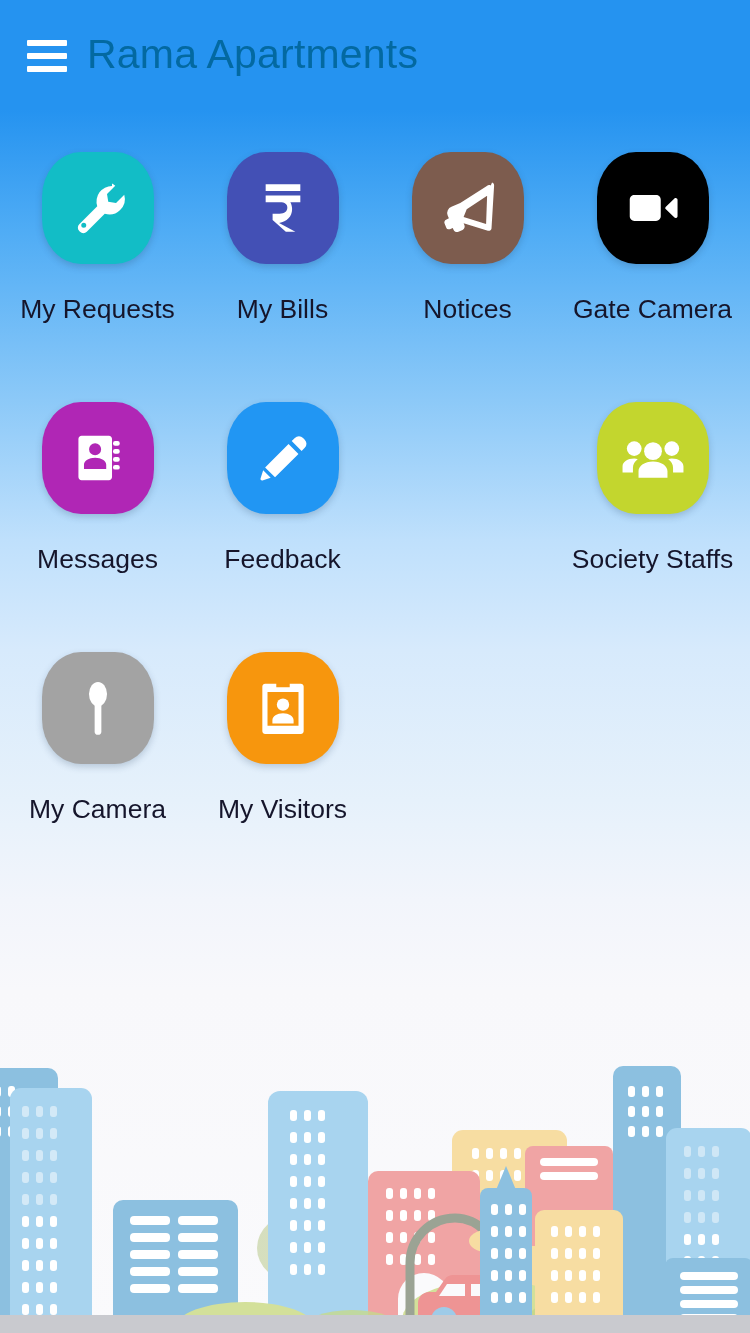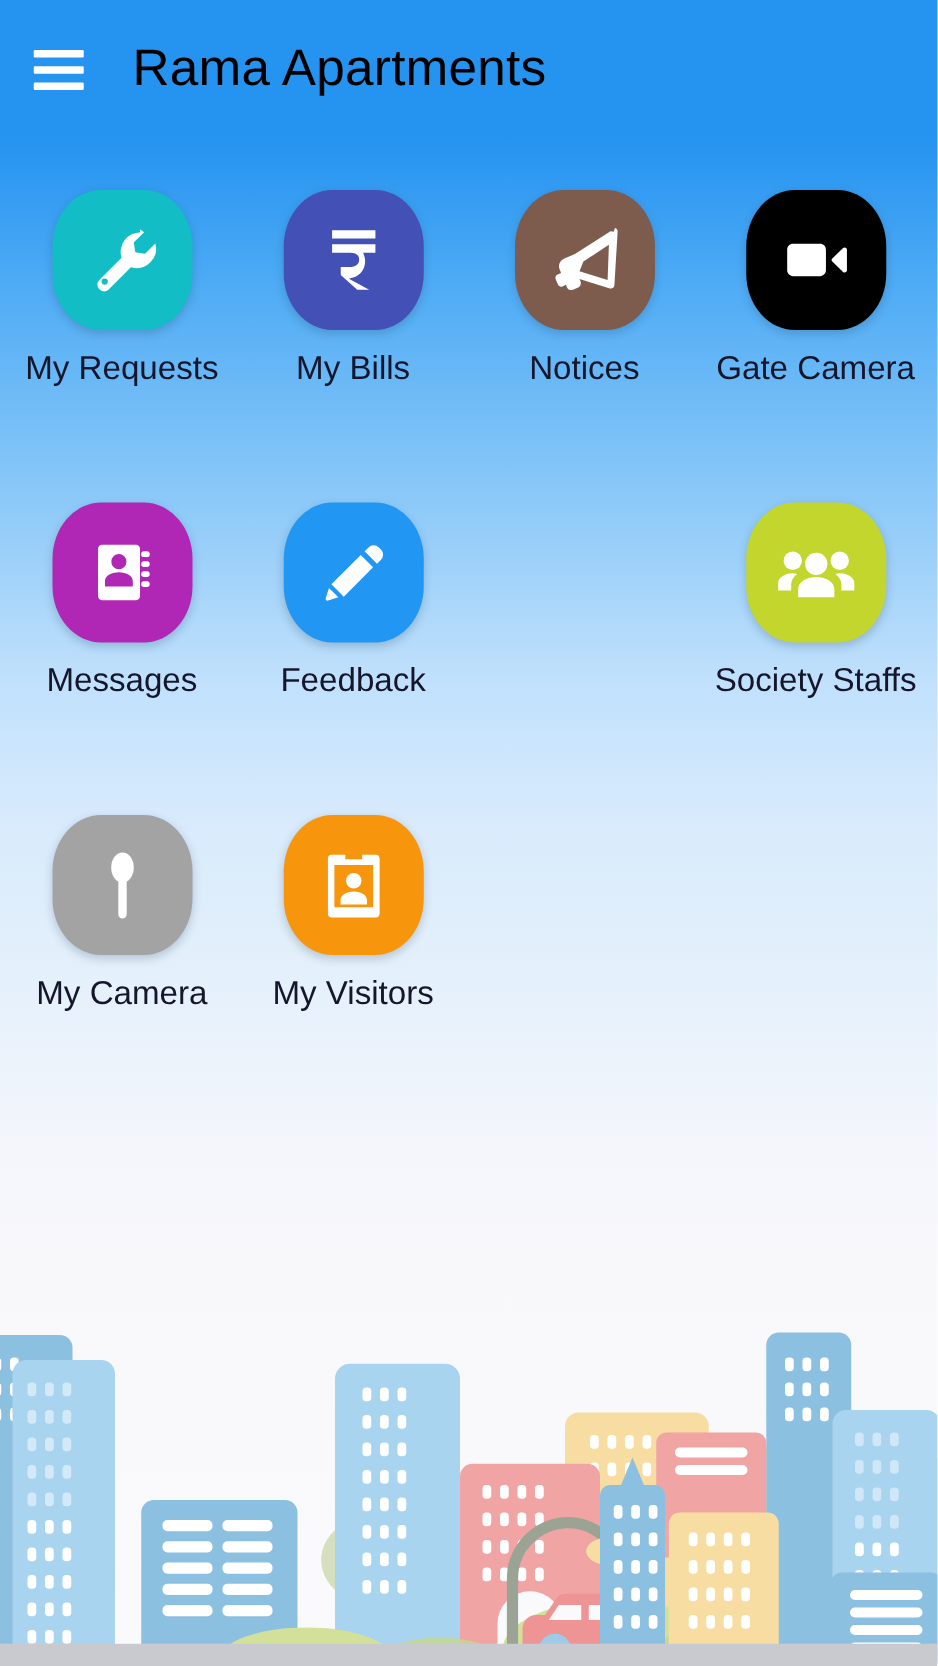--- a/index.html
+++ b/index.html
@@ -48,22 +48,22 @@
     flex: 0 0 auto;
   }
   .hamburger span {
     display: block;
     width: 40px;
     height: 6px;
     background: #ffffff;
     border-radius: 1px;
   }
   .header-title {
-    margin-left: 39px;
-    color: #000000;
+    margin-left: 20px;
+    color: #0369a1;
     font-size: 41px;
     font-weight: 400;
     letter-spacing: 0.2px;
     white-space: nowrap;
     line-height: 1;
     padding-bottom: 4px;
   }
 
   
   .grid {
@@ -90,21 +90,21 @@
     height: 112px;
     border-radius: 39px / 45px;
     display: flex;
     align-items: center;
     justify-content: center;
     box-shadow: 0 3px 7px rgba(30,60,90,0.22);
     flex: 0 0 auto;
   }
   .tile-icon svg { display: block; }
   .tile-label {
-    margin-top: 16px;
+    margin-top: 31px;
     font-size: 26.5px;
     color: #15152b;
     white-space: nowrap;
     line-height: 1.1;
     text-align: center;
     position: absolute;
     top: 112px;
     left: 50%;
     transform: translateX(-50%);
   }

